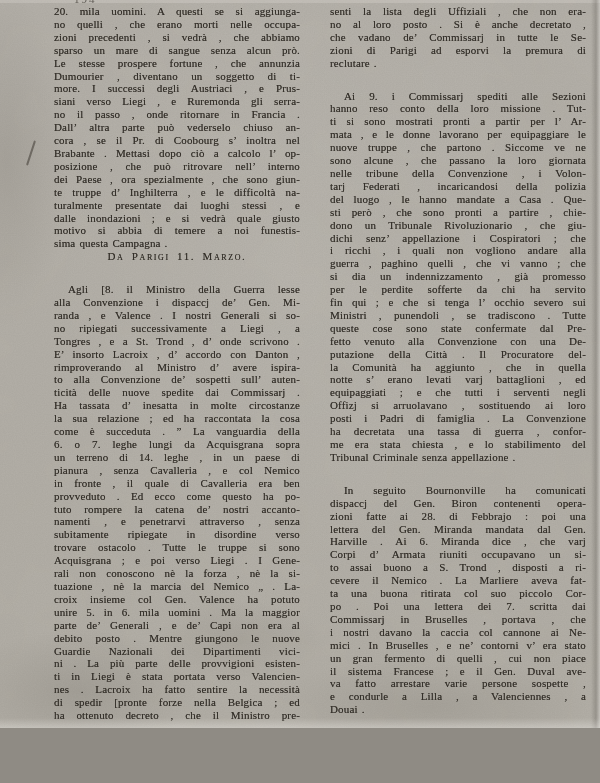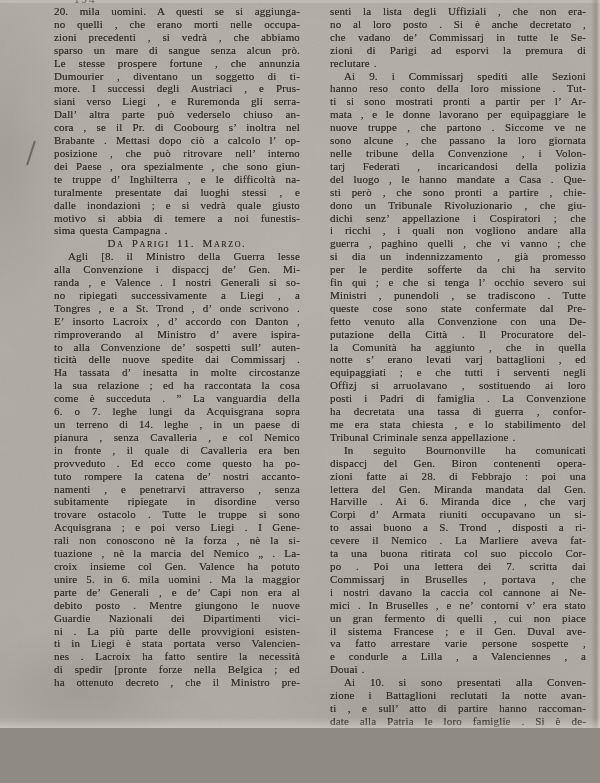--- a/index.html
+++ b/index.html
@@ -31,21 +31,21 @@
   .col{
     position:absolute;top:5px;
     font-size:11px;line-height:12.9px;
     letter-spacing:.15px;word-spacing:1.1px;
     text-shadow:0 0 .5px rgba(46,42,36,.65);
   }
   .col-left{left:54px;width:246px;}
   .col-right{left:330px;width:256px;}
   .line{text-align:justify;text-align-last:justify;white-space:nowrap_off;}
   .line.k-e{text-align:right;text-align-last:left;}
-  .line.k-ji{text-indent:14px;}
+  .line.k-ji{text-indent:14px;margin-top:20px;}
   .line.k-h{text-align:center;text-align-last:center;font-variant:small-caps;letter-spacing:1.6px;word-spacing:3px;}
   .line.k-r{text-align:center;text-align-last:right;padding-right:72px;}
   .pen-mark{
     position:absolute;left:30px;top:140px;width:2px;height:26px;
     background:rgba(62,57,50,.55);transform:rotate(18deg);border-radius:2px;
   }
   .ink-bleed{
     position:absolute;pointer-events:none;opacity:.5;filter:blur(1.2px);
   }
   .bleed-1{left:110px;top:742px;width:150px;height:22px;
@@ -82,20 +82,21 @@
 
   <div class="col col-left">
       <div class="line">20. mila uomini. A questi se si aggiunga-</div>
       <div class="line">no quelli , che erano morti nelle occupa-</div>
       <div class="line">zioni precedenti , si vedrà , che abbiamo</div>
       <div class="line">sparso un mare di sangue senza alcun prò.</div>
       <div class="line">Le stesse prospere fortune , che annunzia</div>
       <div class="line">Dumourier , diventano un soggetto di ti-</div>
       <div class="line">more. I successi degli Austriaci , e Prus-</div>
       <div class="line">siani verso Liegi , e Ruremonda gli serra-</div>
+      <div class="line">no il passo , onde ritornare in Francia .</div>
       <div class="line">Dall’ altra parte può vederselo chiuso an-</div>
       <div class="line">cora , se il Pr. di Coobourg s’ inoltra nel</div>
       <div class="line">Brabante . Mettasi dopo ciò a calcolo l’ op-</div>
       <div class="line">posizione , che può ritrovare nell’ interno</div>
       <div class="line">dei Paese , ora spezialmente , che sono giun-</div>
       <div class="line">te truppe d’ Inghilterra , e le difficoltà na-</div>
       <div class="line">turalmente presentate dai luoghi stessi , e</div>
       <div class="line">dalle inondazioni ; e si vedrà quale giusto</div>
       <div class="line">motivo si abbia di temere a noi funestis-</div>
       <div class="line k-e">sima questa Campagna .</div>

